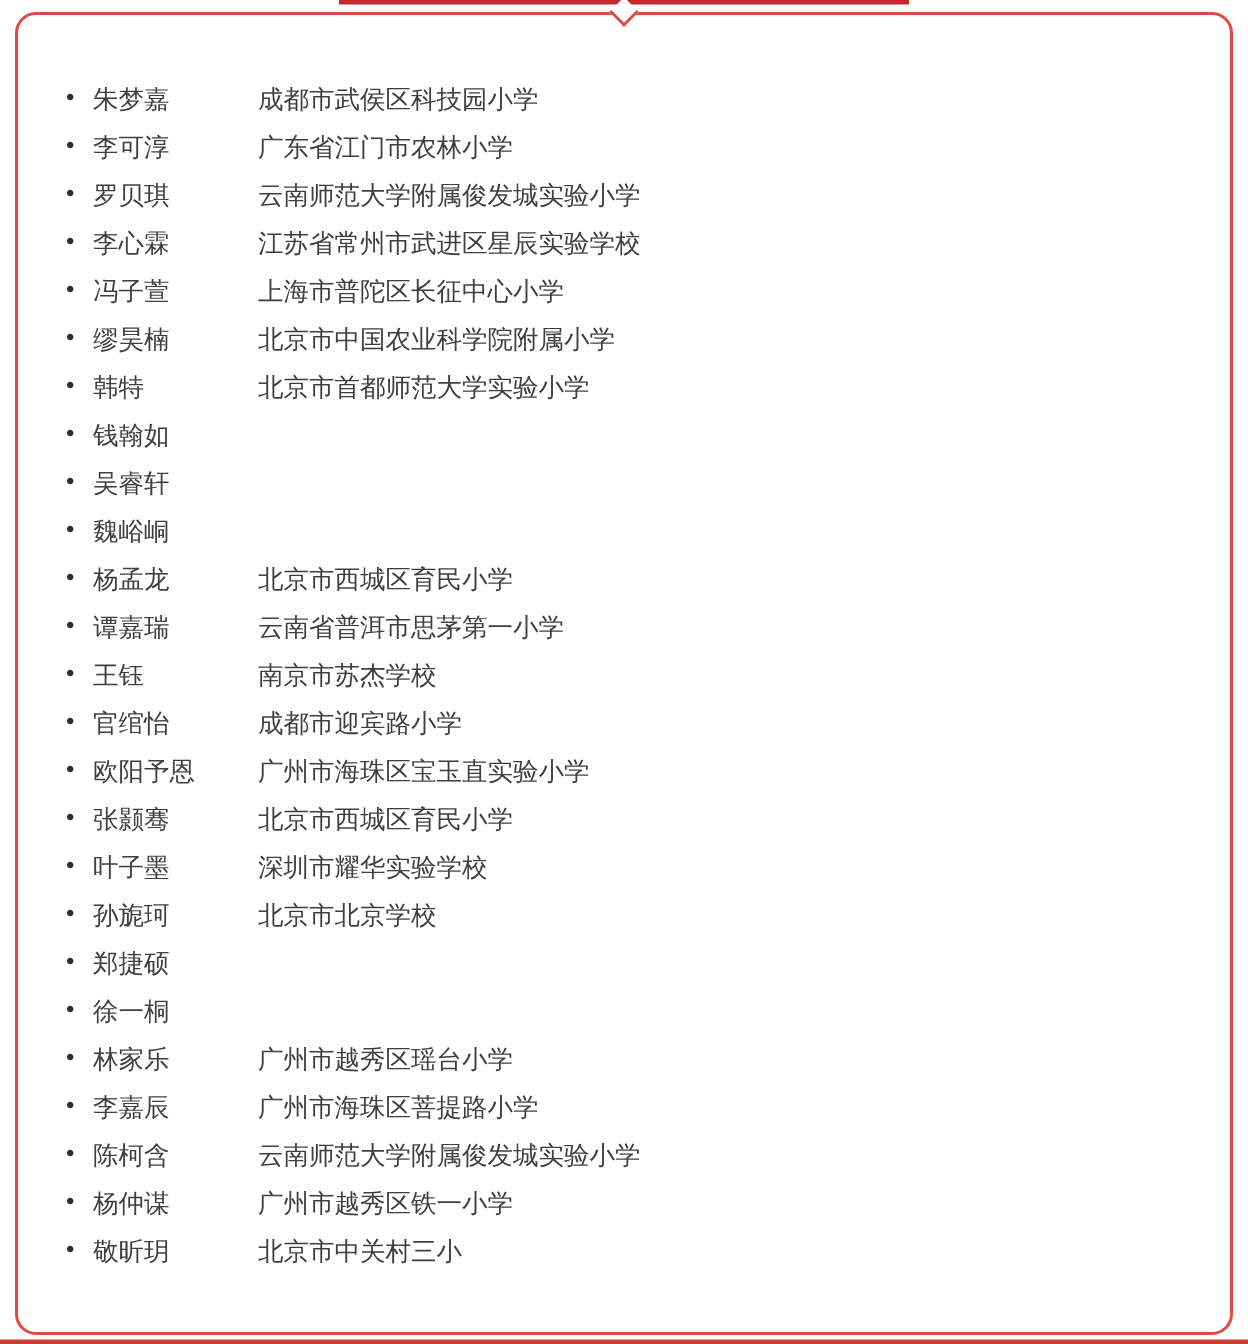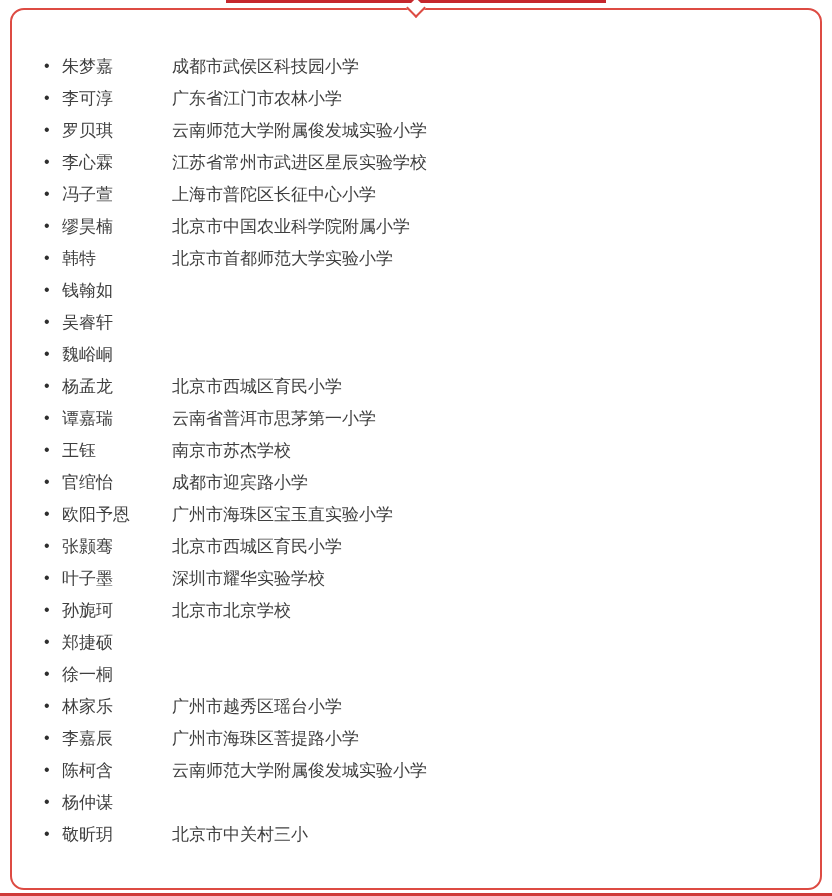--- a/index.html
+++ b/index.html
@@ -226,20 +226,21 @@
 
         <li class="winner-row">
           <span class="bullet">•</span>
           <span class="winner-name">陈柯含</span>
           <span class="winner-school">云南师范大学附属俊发城实验小学</span>
         </li>
 
         <li class="winner-row">
           <span class="bullet">•</span>
           <span class="winner-name">杨仲谋</span>
+          <span class="winner-school">广州市越秀区铁一小学</span>
         </li>
 
         <li class="winner-row">
           <span class="bullet">•</span>
           <span class="winner-name">敬昕玥</span>
           <span class="winner-school">北京市中关村三小</span>
         </li>
       </ul>
   </div>
 

